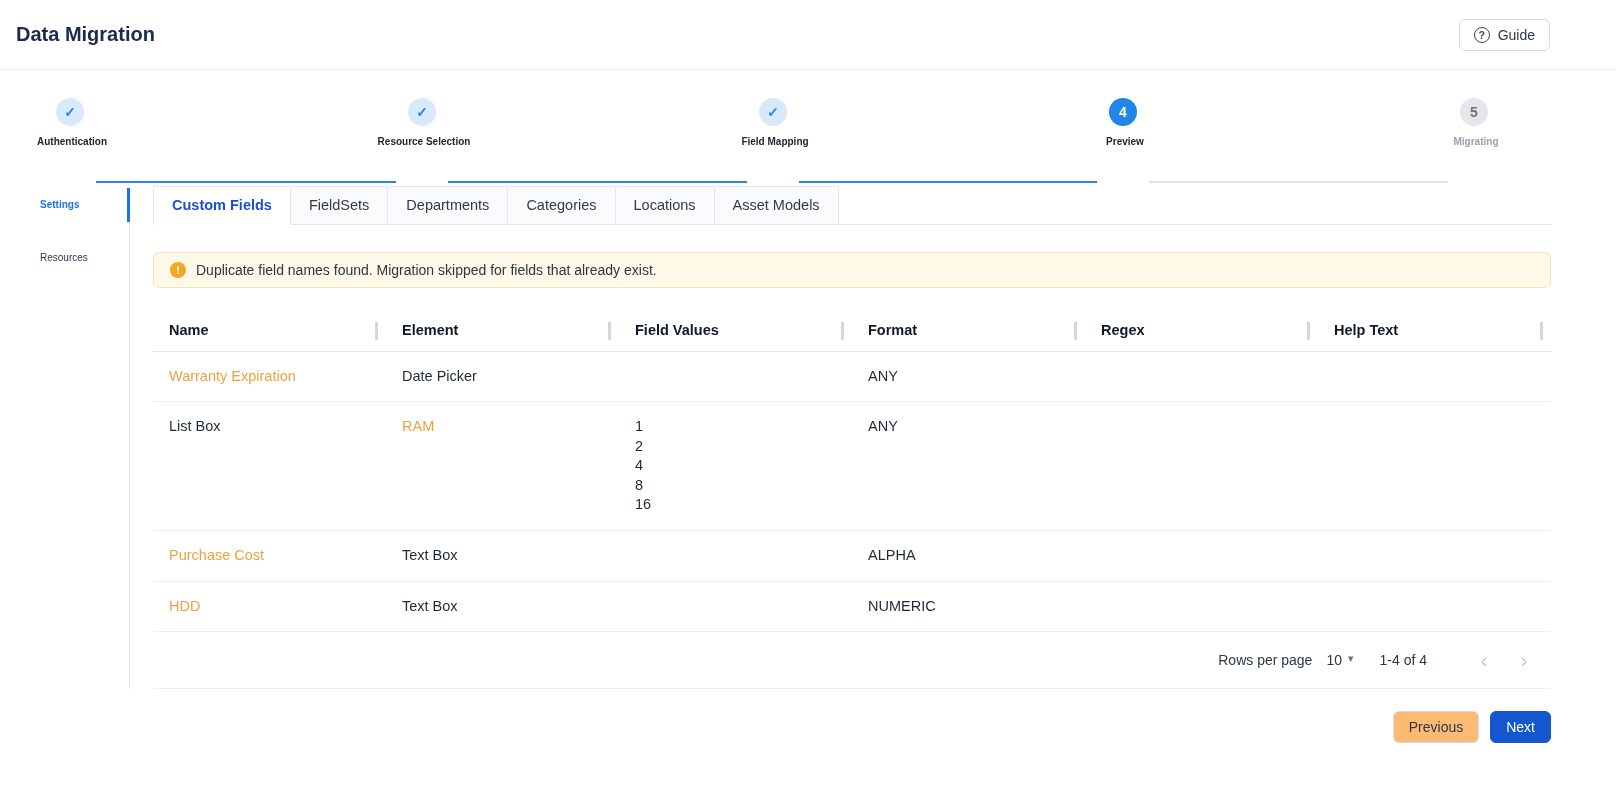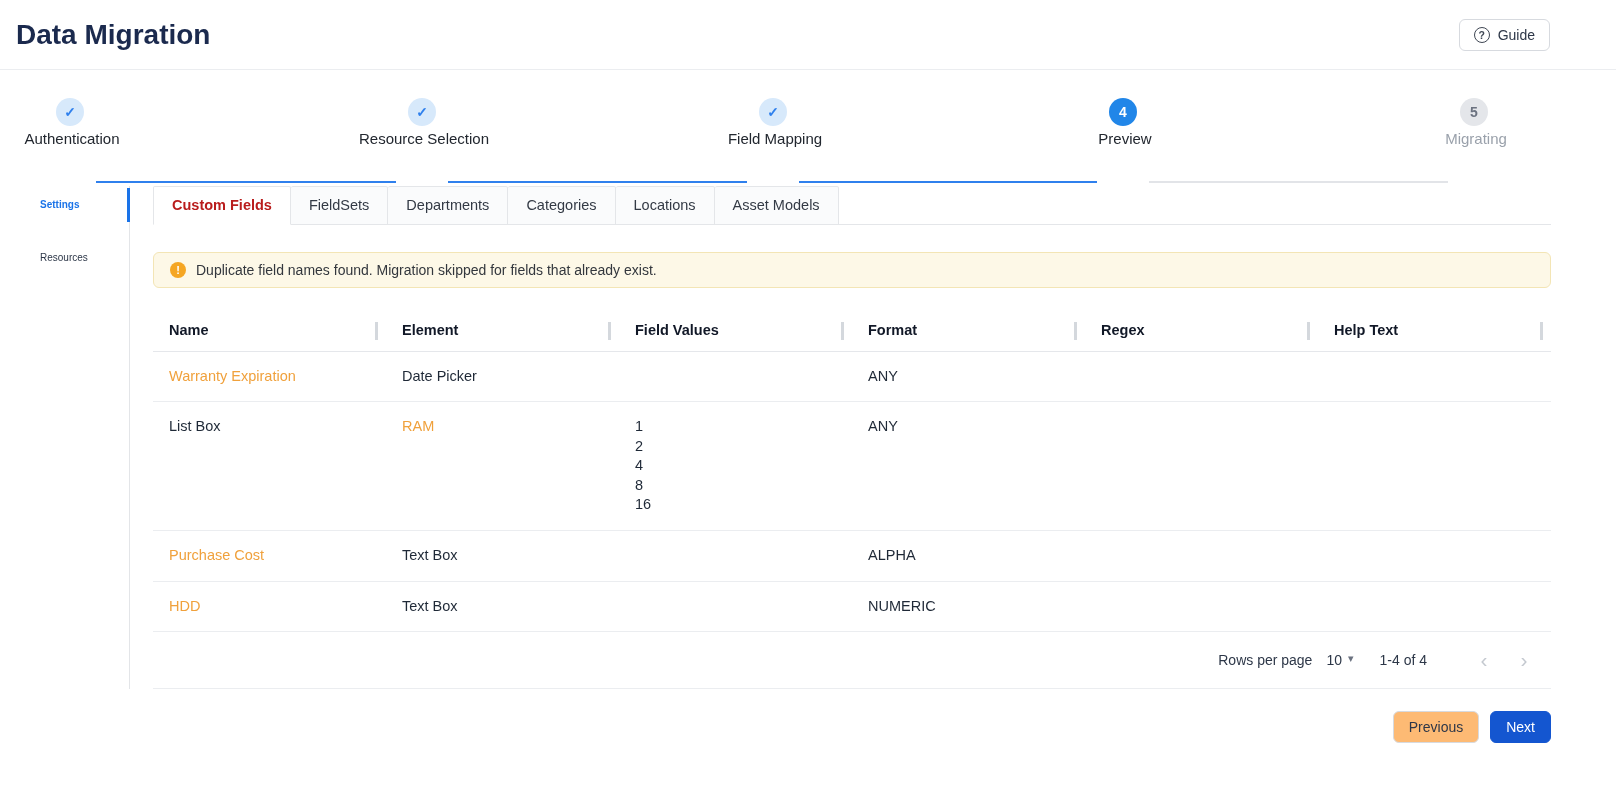--- a/index.html
+++ b/index.html
@@ -6,40 +6,40 @@
   html,body { margin:0; padding:0; }
   body {
     width:1616px; height:785px; background:#ffffff;
     font-family:"Liberation Sans", sans-serif; color:#1f2937;
     overflow:hidden;
   }
 
   
   .header { display:flex; align-items:center; justify-content:space-between;
     height:70px; padding:0 66px 0 16px; border-bottom:1px solid #ebedf0; }
-  .page-title { font-size:28px; font-weight:700; color:#1b2a4e; margin:0; }
+  .page-title { font-size:20px; font-weight:700; color:#1b2a4e; margin:0; }
   .guide-btn { display:inline-flex; align-items:center; gap:8px; background:#fff;
     border:1px solid #d7dadf; border-radius:6px; padding:7px 14px; font-size:14px;
     color:#2d3748; cursor:pointer; font-family:inherit; }
   .q-icon { width:16px; height:16px; border:1.4px solid #3f4754; border-radius:50%;
     display:inline-flex; align-items:center; justify-content:center;
     font-size:10.5px; font-weight:700; color:#3f4754; }
 
   
   .stepper { position:relative; height:100px; }
   .step-circle { position:absolute; top:28px; width:28px; height:28px; border-radius:50%;
     display:flex; align-items:center; justify-content:center; font-size:14px; }
   .step-circle.complete { background:#d7e9fb; color:#2f80ed; font-weight:700; }
   .step-circle.active   { background:#2186e8; color:#fff; font-weight:700; }
   .step-circle.pending  { background:#e4e6ea; color:#6b7280; font-weight:600; }
   .step-line { position:absolute; top:111px; height:2px; }
   .step-line.blue { background:#2f80ed; }
   .step-line.gray { background:#e2e4e8; }
-  .step-label { position:absolute; top:60px; transform:translateX(-50%);
-    font-size:15px; font-weight:400; color:#22272f; white-space:nowrap; }
+  .step-label { position:absolute; top:66px; transform:translateX(-50%);
+    font-size:10px; font-weight:700; color:#22272f; white-space:nowrap; }
   .step-label.pending { color:#9aa1ab; }
   .c1{left:56px} .c2{left:408px} .c3{left:759px} .c4{left:1109px} .c5{left:1460px}
   .l1{left:96px;width:300px} .l2{left:448px;width:299px}
   .l3{left:799px;width:298px} .l4{left:1149px;width:299px}
   .t1{left:72px} .t2{left:424px} .t3{left:775px} .t4{left:1125px} .t5{left:1476px}
 
   
   .content { display:flex; margin-top:16px; }
   .sidebar { flex:0 0 130px; width:130px; position:relative; }
   .sidebar::after { content:''; position:absolute; right:0; top:0; bottom:0;
@@ -51,21 +51,21 @@
   .side-item.active::after { content:''; position:absolute; right:0; top:2px;
     bottom:2px; width:3px; background:#1a73e8; z-index:1; }
   .main { flex:1; min-width:0; padding:0 65px 0 23px; }
 
   
   .tabs { display:flex; }
   .tab { padding:0 18px; height:39px; line-height:37px; font-size:14.5px;
     color:#333a45; background:#fafbfc; border:1px solid #e4e6e9;
     border-radius:2px 2px 0 0; cursor:pointer; white-space:nowrap; }
   .tab + .tab { border-left:none; }
-  .tab.active { background:#fff; color:#b91c1c; font-weight:700;
+  .tab.active { background:#fff; color:#1d4ed8; font-weight:700;
     border-bottom-color:#fff; }
   .tabs-filler { flex:1; border-bottom:1px solid #e4e6e9; }
 
   
   .alert { margin-top:27px; display:flex; align-items:center; gap:10px;
     background:#fdf8e7; border:1px solid #f3e5b5; border-radius:6px;
     padding:9px 16px; font-size:14px; color:#33373d; }
   .warn-icon { width:16px; height:16px; flex:0 0 16px; border-radius:50%;
     background:#f5a623; color:#fff; font-size:11px; font-weight:700;
     display:inline-flex; align-items:center; justify-content:center; }

